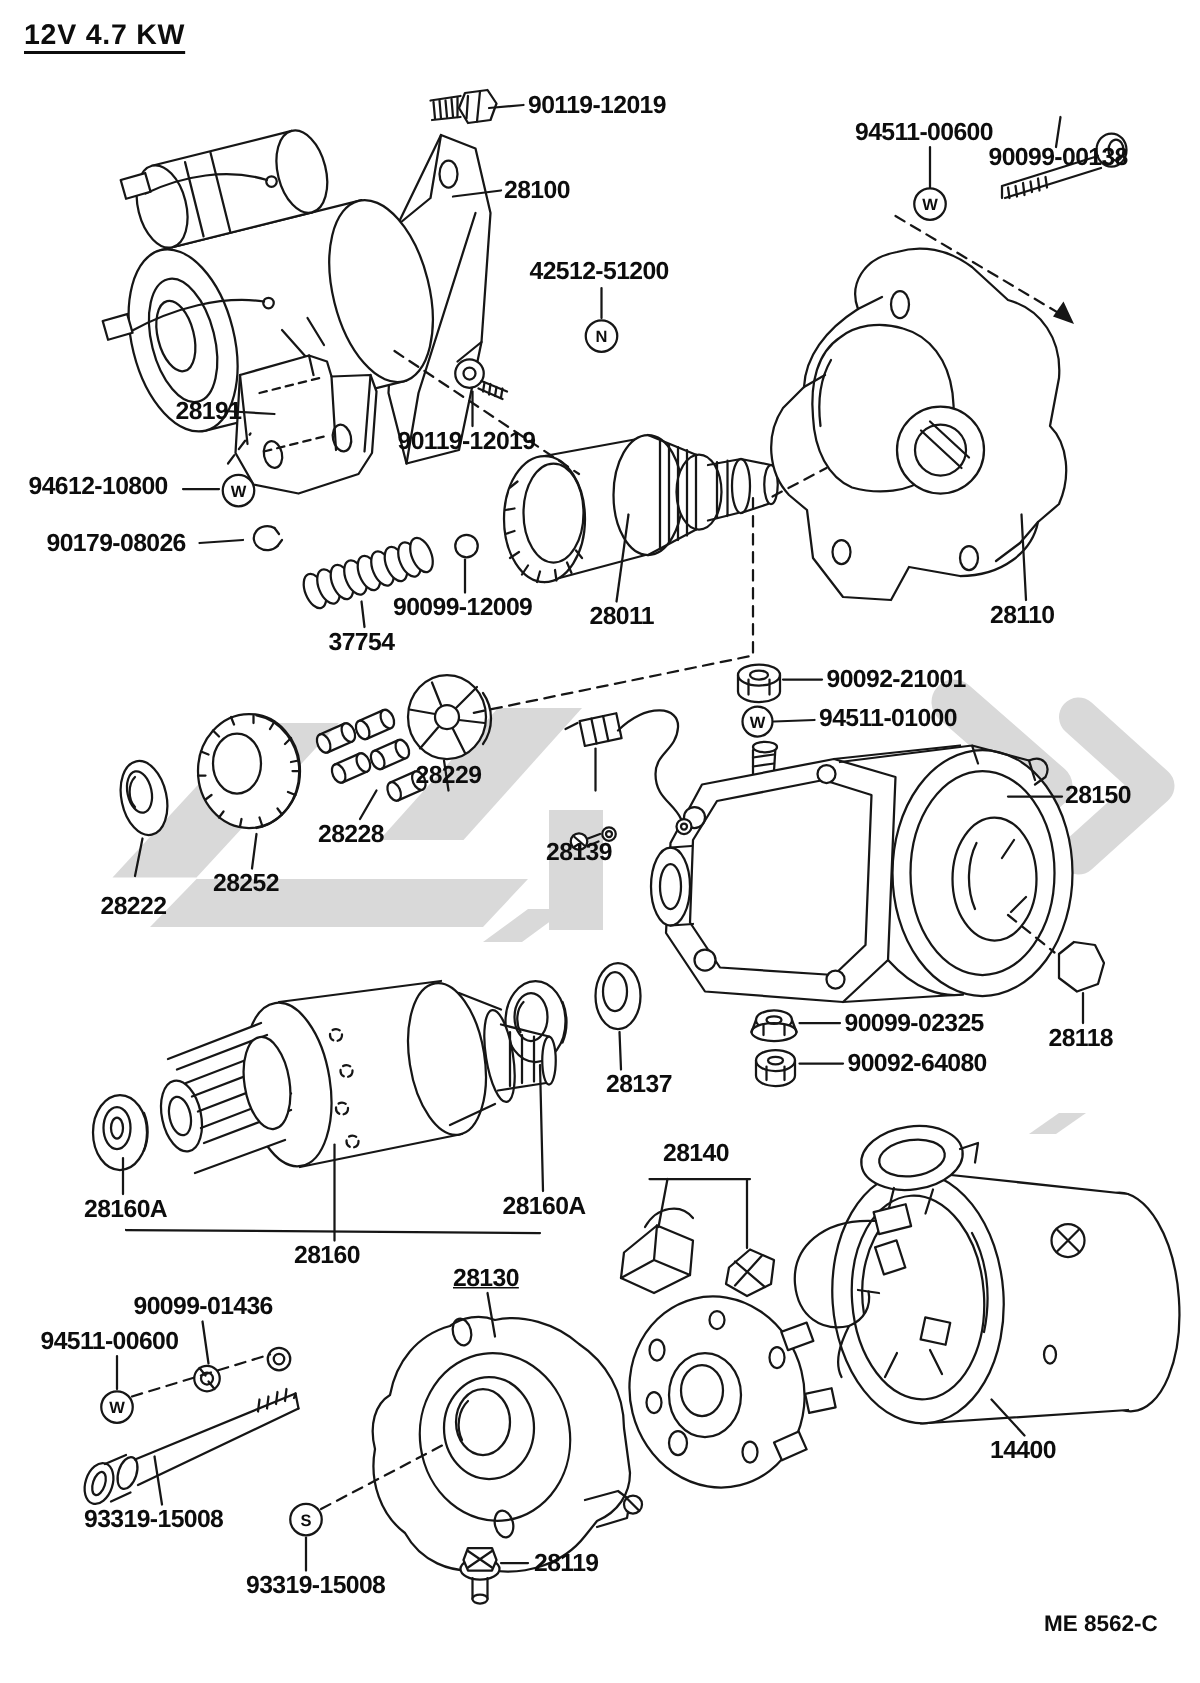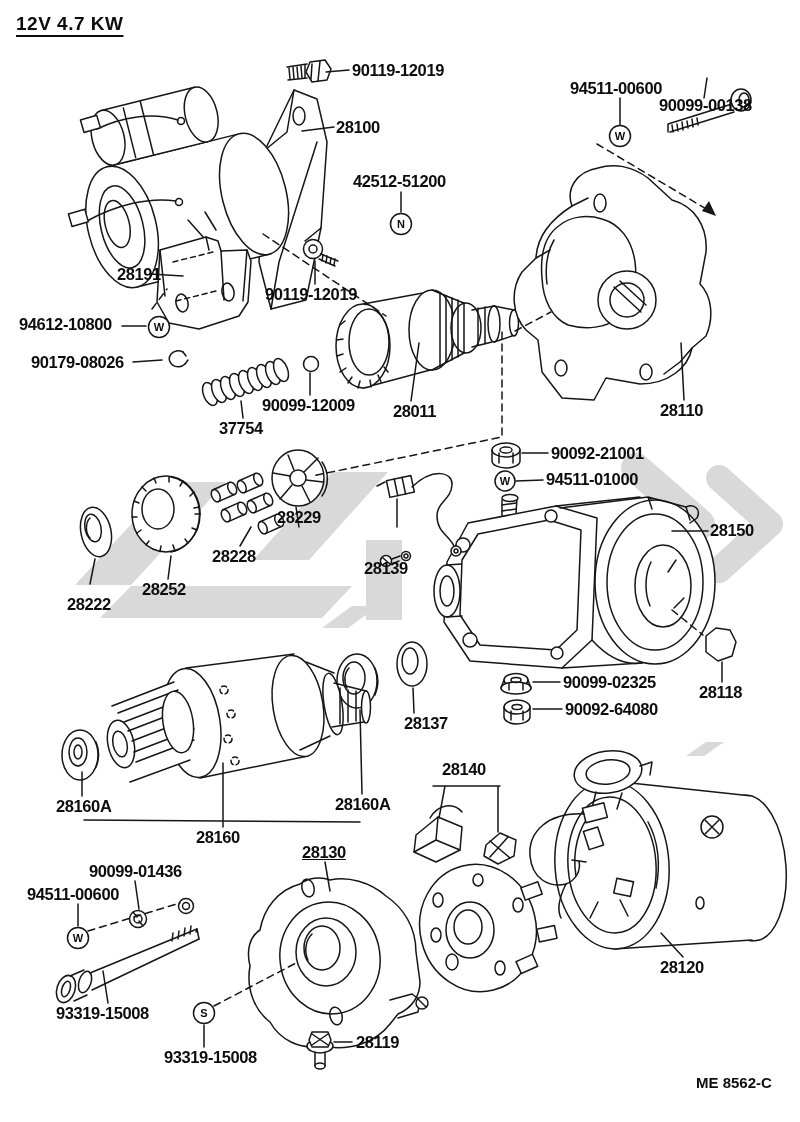--- a/index.html
+++ b/index.html
@@ -478,17 +478,17 @@
 <div class="lbl" style="left:56px;top:798px;">28160A</div>
 <div class="lbl" style="left:335px;top:796px;">28160A</div>
 <div class="lbl" style="left:196px;top:829px;">28160</div>
 <div class="lbl" style="left:442px;top:761px;">28140</div>
 <div class="lbl" style="left:302px;top:844px;text-decoration:underline;">28130</div>
 <div class="lbl" style="left:89px;top:863px;">90099-01436</div>
 <div class="lbl" style="left:27px;top:886px;">94511-00600</div>
 <div class="lbl" style="left:56px;top:1005px;">93319-15008</div>
 <div class="lbl" style="left:164px;top:1049px;">93319-15008</div>
 <div class="lbl" style="left:356px;top:1034px;">28119</div>
-<div class="lbl" style="left:660px;top:959px;">28120</div>
+<div class="lbl" style="left:660px;top:959px;">14400</div>
 
 <div class="code" style="left:696px;top:1075px;">ME 8562-C</div>
 
 </div>
 
 </body></html>

